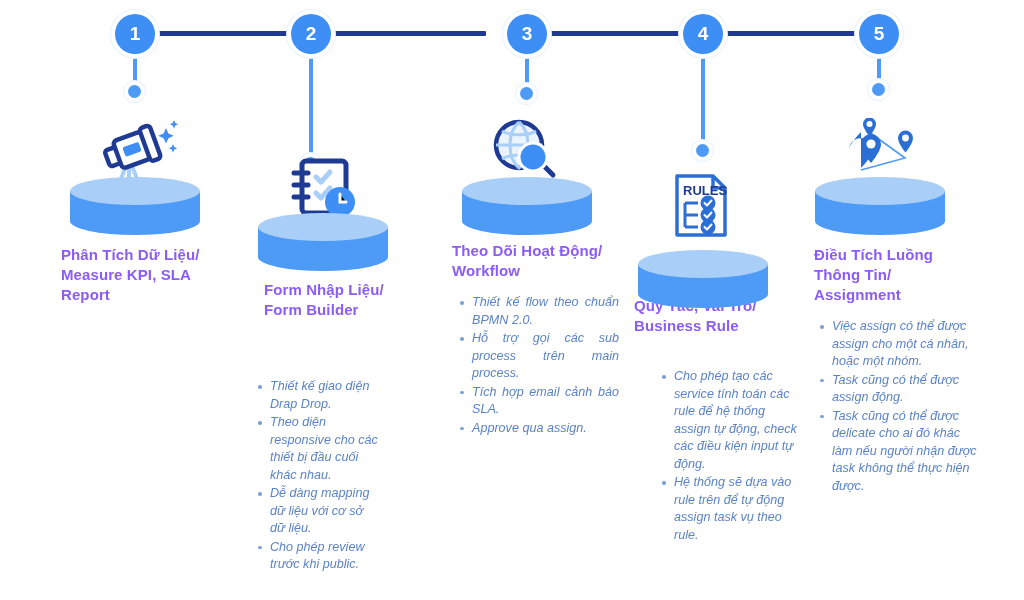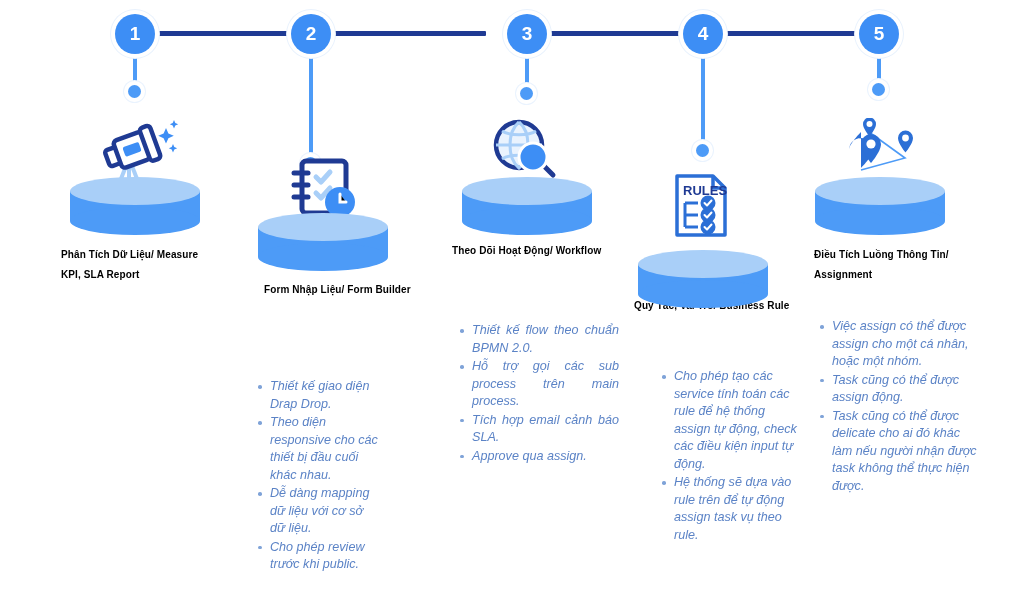--- a/index.html
+++ b/index.html
@@ -93,23 +93,23 @@
     top: 30px;
     width: 100%;
     height: 28px;
     background: #4d9bf7;
     border-radius: 50%;
     z-index: 1;
   }
 
   .heading {
     position: absolute;
-    color: #000000;
+    color: #8b5cf6;
     font-weight: bold;
-    font-size: 10px;
+    font-size: 15px;
     line-height: 20px;
     letter-spacing: 0.1px;
   }
 
   ul.points {
     position: absolute;
     margin: 0;
     padding: 0 0 0 17px;
     list-style: none;
     color: #5b83c6;
@@ -254,21 +254,21 @@
   </div>
 
   <div class="podium" style="left:462px; top:177px; width:130px; height:58px;">
     <div class="body"></div>
     <div class="bottom"></div>
     <div class="top"></div>
   </div>
 
   <div class="heading" style="left:452px; top:241px; width:165px;">Theo Dõi Hoạt Động/ Workflow</div>
 
-  <ul class="points justify" style="left:455px; top:294px; width:147px;margin-top:28px;">
+  <ul class="points justify" style="left:455px; top:294px; width:147px;">
     <li>Thiết kế flow theo chuẩn BPMN 2.0.</li>
     <li>Hỗ trợ gọi các sub process trên main process.</li>
     <li>Tích hợp email cảnh báo SLA.</li>
     <li>Approve qua assign.</li>
   </ul>
 
   <div class="icon-wrap" style="left:673px; top:172px;">
     <svg width="58" height="68" viewBox="0 0 58 68" xmlns="http://www.w3.org/2000/svg">
       <path d="M4 4 H40 L52 16 V63 H4 Z" fill="#ffffff" stroke="#2b6fd6" stroke-width="3.5" stroke-linejoin="round"></path>
       <path d="M40 4 V16 H52" fill="none" stroke="#2b6fd6" stroke-width="3.5" stroke-linejoin="round"></path>

